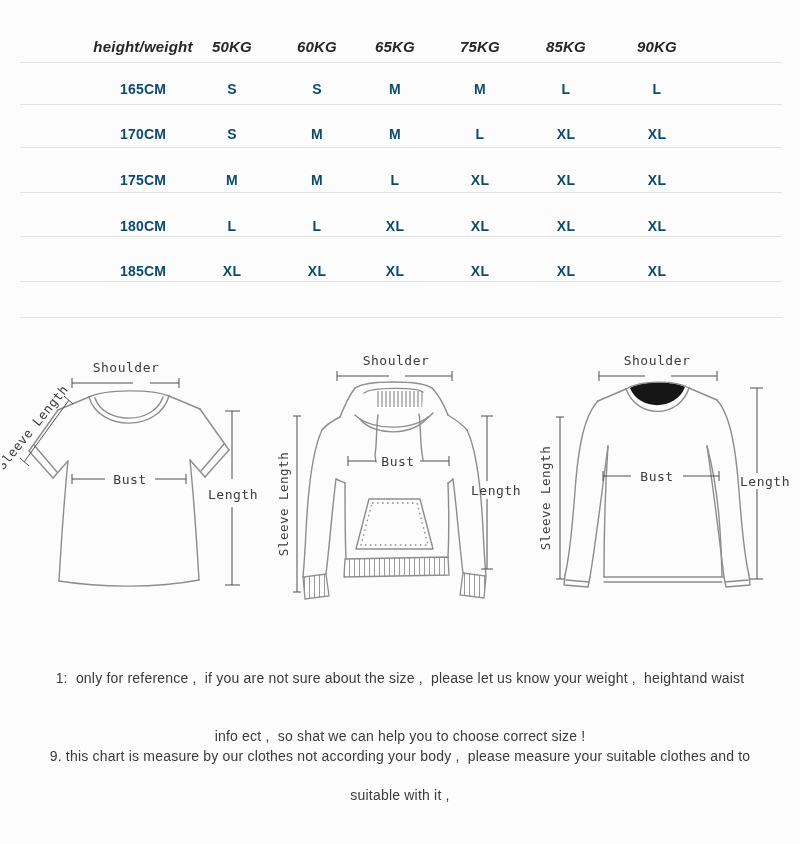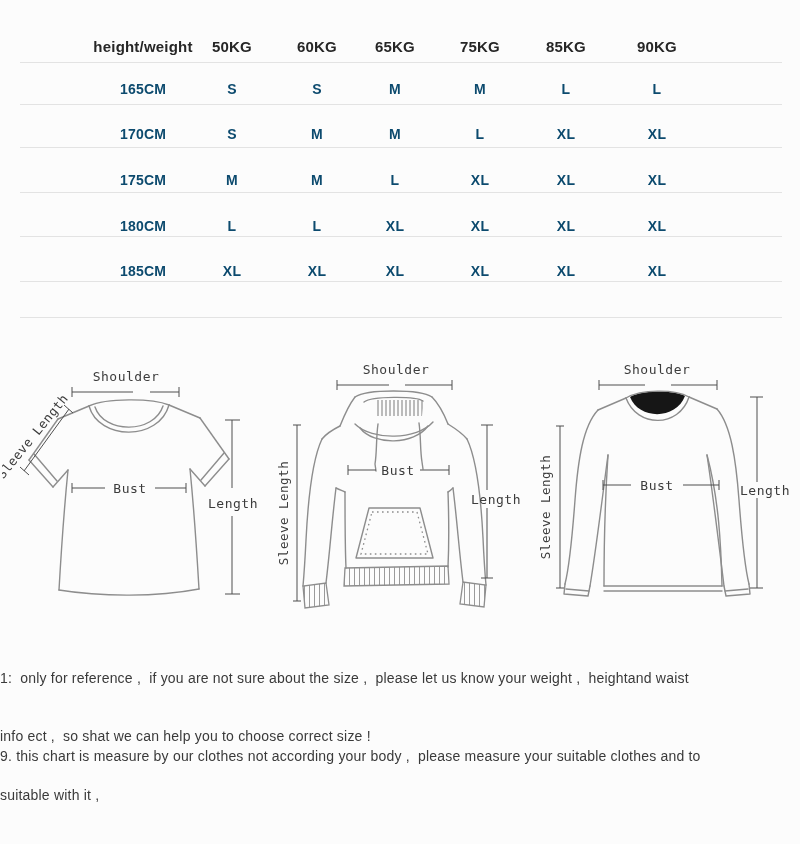--- a/index.html
+++ b/index.html
@@ -8,34 +8,34 @@
     background:#fcfcfc;color:#2f2f2f;
     font-family:"Liberation Sans",sans-serif;
   }
   
   .size-table{position:absolute;left:0;top:0;width:800px;height:330px;}
   .rule{position:absolute;left:20px;width:762px;height:1px;background:#e3e3e3;}
   .cell{
     position:absolute;transform:translate(-50%,-50%);
     font-weight:bold;font-size:14px;color:#0c4a6e;white-space:nowrap;letter-spacing:.2px;
   }
-  .cell.hdr{font-size:15px;color:#262626;}
+  .cell.hdr{font-size:15px;color:#262626;font-style:italic;}
   .x1{left:143px}.x2{left:232px}.x3{left:317px}.x4{left:395px}.x5{left:480px}.x6{left:566px}.x7{left:657px}
   .y0{top:46px}.y1{top:89px}.y2{top:134px}.y3{top:180px}.y4{top:226px}.y5{top:271px}
   
-  .sketches{position:absolute;left:0;top:340px;width:648px;height:280px;}
+  .sketches{position:absolute;left:0;top:331px;width:648px;height:280px;}
   .sketch{position:absolute;top:0;}
   .sk1{left:2px}.sk2{left:272px}.sk3{left:533px}
   svg text{
     font-family:"DejaVu Sans Mono",monospace;fill:#3c3c3c;font-size:13px;letter-spacing:.5px;
   }
   svg .small{font-size:12.5px;}
   
   .note{
-    position:absolute;left:0;width:800px;
+    position:absolute;left:0;width:800px;text-align:center;
     font-size:14px;color:#3a3a3a;white-space:pre;letter-spacing:.2px;
   }
   .n1{top:670px}.n2{top:728px}.n3{top:748px}.n4{top:787px}
 </style>
 </head>
 <body>
 
 <div class="size-table">
   <i class="rule" style="top:62px"></i>
   <i class="rule" style="top:104px"></i>

